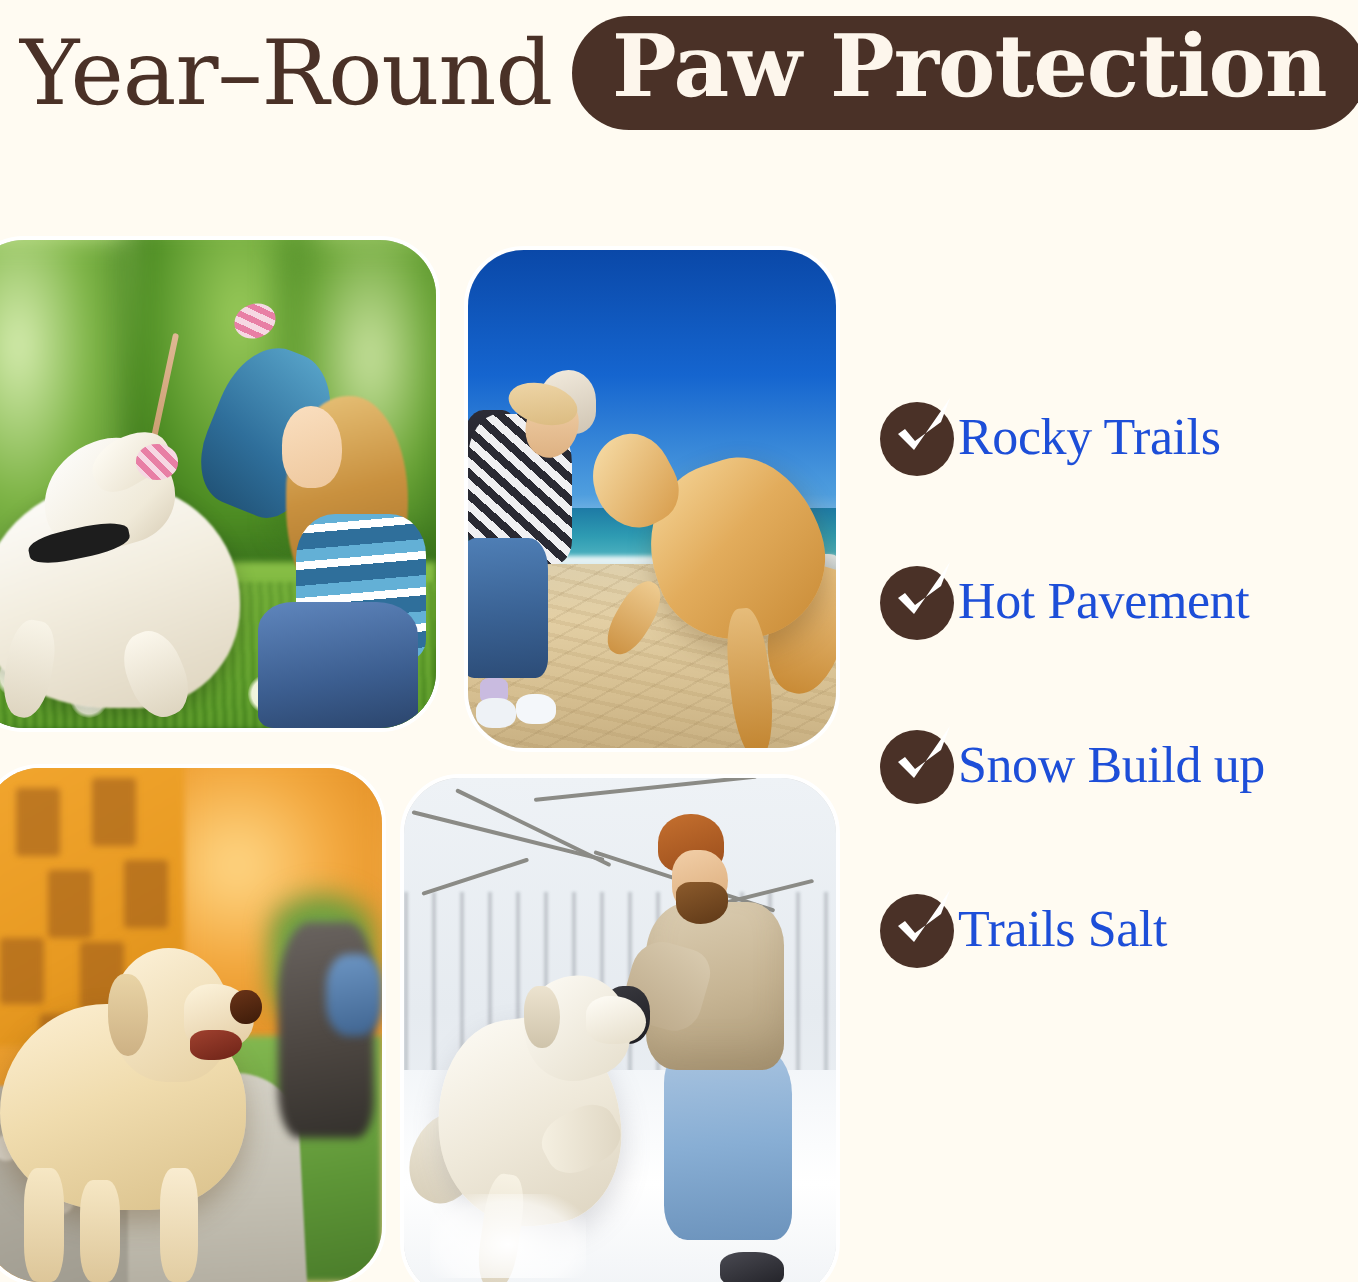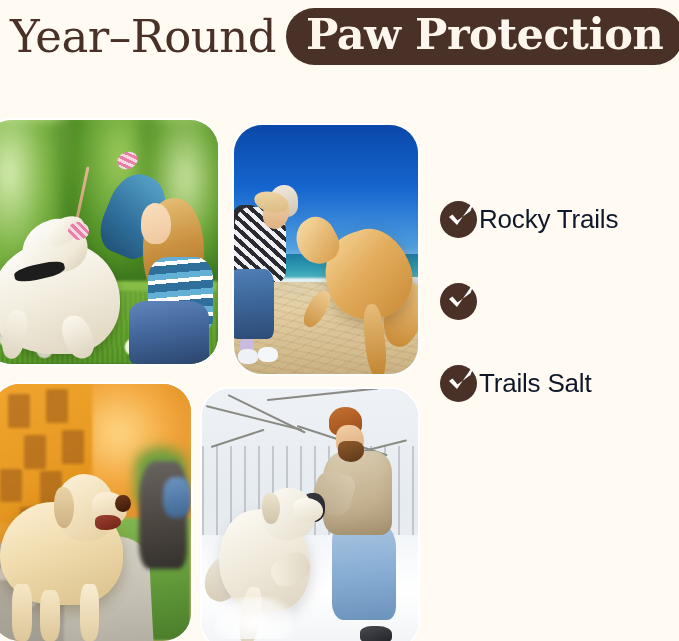--- a/index.html
+++ b/index.html
@@ -303,23 +303,23 @@
   }
   .check-badge svg {
     position: absolute;
     left: 4px;
     top: -3px;
     width: 36px;
     height: 36px;
     overflow: visible;
   }
   .feature-label {
-    font-family: Liberation Sans, sans-serif;
+    font-family: Liberation Serif, serif;
     font-size: 26px;
-    color: #0f172a;
+    color: #1d4ed8;
     white-space: nowrap;
     margin-left: 2px;
     letter-spacing: -0.2px;
   }
 </style>
 </head>
 <body>
 
 <div class="header">
   <span class="title-plain">Year–Round</span>
@@ -455,29 +455,39 @@
   <div class="feature-row">
     <span class="check-badge">
       <span class="circle"></span>
       <svg viewBox="0 0 36 36" aria-hidden="true">
         <path d="M5 19 L13 27 L31 1 L26.5 13 L13.5 22.5 L8.5 16.5 Z" fill="#ffffff"></path>
       </svg>
     </span>
     <span class="feature-label">Rocky Trails</span>
   </div>
 
-
-
   <div class="feature-row">
     <span class="check-badge">
       <span class="circle"></span>
       <svg viewBox="0 0 36 36" aria-hidden="true">
         <path d="M5 19 L13 27 L31 1 L26.5 13 L13.5 22.5 L8.5 16.5 Z" fill="#ffffff"></path>
       </svg>
     </span>
+    <span class="feature-label">Hot Pavement</span>
+  </div>
+
+
+  <div class="feature-row">
+    <span class="check-badge">
+      <span class="circle"></span>
+      <svg viewBox="0 0 36 36" aria-hidden="true">
+        <path d="M5 19 L13 27 L31 1 L26.5 13 L13.5 22.5 L8.5 16.5 Z" fill="#ffffff"></path>
+      </svg>
+    </span>
+    <span class="feature-label">Snow Build up</span>
   </div>
 
   <div class="feature-row">
     <span class="check-badge">
       <span class="circle"></span>
       <svg viewBox="0 0 36 36" aria-hidden="true">
         <path d="M5 19 L13 27 L31 1 L26.5 13 L13.5 22.5 L8.5 16.5 Z" fill="#ffffff"></path>
       </svg>
     </span>
     <span class="feature-label">Trails Salt</span>

